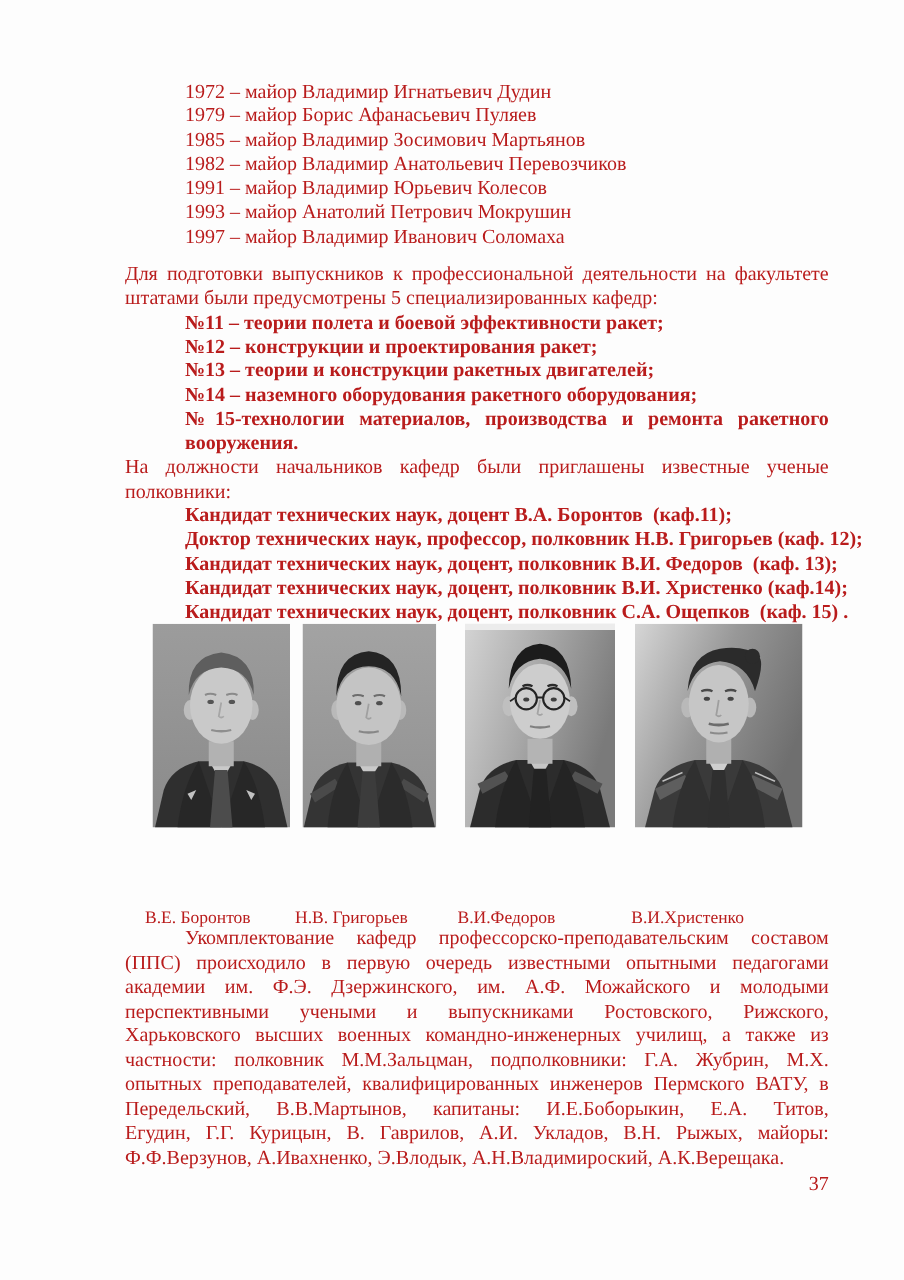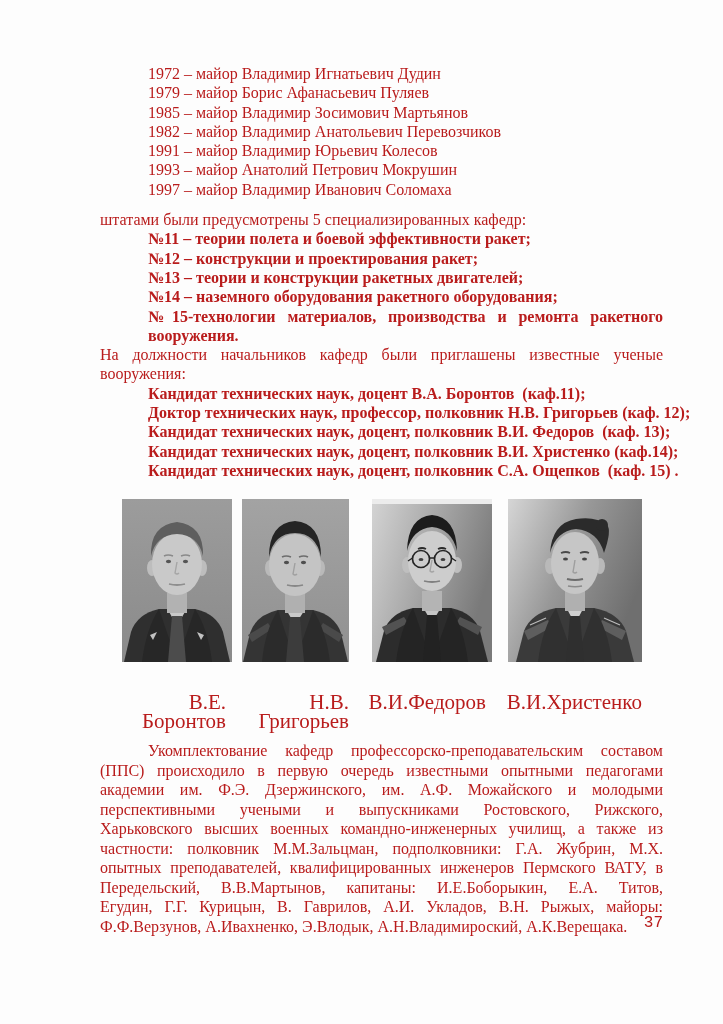--- a/index.html
+++ b/index.html
@@ -21,60 +21,61 @@
   .jline { text-align: justify; text-align-last: justify; }
   .indent-list { margin-left: 48px; font-weight: bold; }
   .indent-list .line { white-space: pre; }
   .indent-list .jline { white-space: normal; }
   .photo { position: absolute; top: 499px; }
   .photo svg { display: block; }
   #photo-1 { left: 122px; width: 110px; height: 163px; }
   #photo-2 { left: 242px; width: 107px; height: 163px; }
   #photo-3 { left: 372px; width: 120px; height: 163px; }
   #photo-4 { left: 508px; width: 134px; height: 163px; }
-  .caption { position: absolute; top: 693px; text-align: right; font-size: 21px; }
+  .caption { position: absolute; top: 725px; text-align: left; font-size: 14px; }
   #caption-1 { left: 116px; width: 110px; }
   #caption-2 { left: 236px; width: 113px; }
   #caption-3 { left: 366px; width: 120px; }
   #caption-4 { left: 505px; width: 137px; }
   .closing { position: absolute; left: 100px; right: 60px; top: 741px; line-height: 19.5px; }
   .closing .first { text-indent: 48px; }
-  .pagenum { position: absolute; top: 914px; right: 60px; font-family: Liberation Mono, monospace; }
+  .pagenum { position: absolute; top: 938px; right: 60px; }
 </style>
 </head>
 <body>
 
 <div class="page">
 
   <ul class="years">
     <li>1972 – майор Владимир Игнатьевич Дудин</li>
     <li>1979 – майор Борис Афанасьевич Пуляев</li>
     <li>1985 – майор Владимир Зосимович Мартьянов</li>
     <li>1982 – майор Владимир Анатольевич Перевозчиков</li>
     <li>1991 – майор Владимир Юрьевич Колесов</li>
     <li>1993 – майор Анатолий Петрович Мокрушин</li>
     <li>1997 – майор Владимир Иванович Соломаха</li>
   </ul>
 
   <div class="para">
+    <div class="jline">Для подготовки выпускников к профессиональной деятельности на факультете</div>
     <div>штатами были предусмотрены 5 специализированных кафедр:</div>
   </div>
 
   <div class="indent-list">
     <div class="line">№11 – теории полета и боевой эффективности ракет;</div>
     <div class="line">№12 – конструкции и проектирования ракет;</div>
     <div class="line">№13 – теории и конструкции ракетных двигателей;</div>
     <div class="line">№14 – наземного оборудования ракетного оборудования;</div>
     <div class="jline">№15-технологии материалов, производства и ремонта ракетного</div>
     <div class="line">вооружения.</div>
   </div>
 
   <div class="para">
     <div class="jline">На должности начальников кафедр были приглашены известные ученые</div>
-    <div>вооружения:</div>
+    <div>полковники:</div>
   </div>
 
   <div class="indent-list">
     <div class="line">Кандидат технических наук, доцент В.А. Боронтов  (каф.11);</div>
     <div class="line">Доктор технических наук, профессор, полковник Н.В. Григорьев (каф. 12);</div>
     <div class="line">Кандидат технических наук, доцент, полковник В.И. Федоров  (каф. 13);</div>
     <div class="line">Кандидат технических наук, доцент, полковник В.И. Христенко (каф.14);</div>
     <div class="line">Кандидат технических наук, доцент, полковник С.А. Ощепков  (каф. 15) .</div>
   </div>
 

